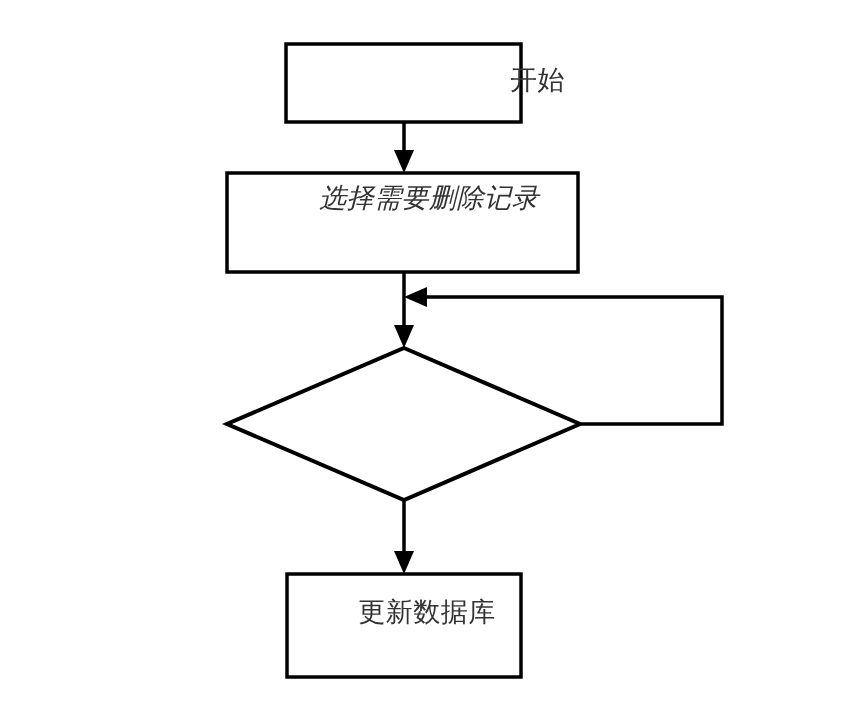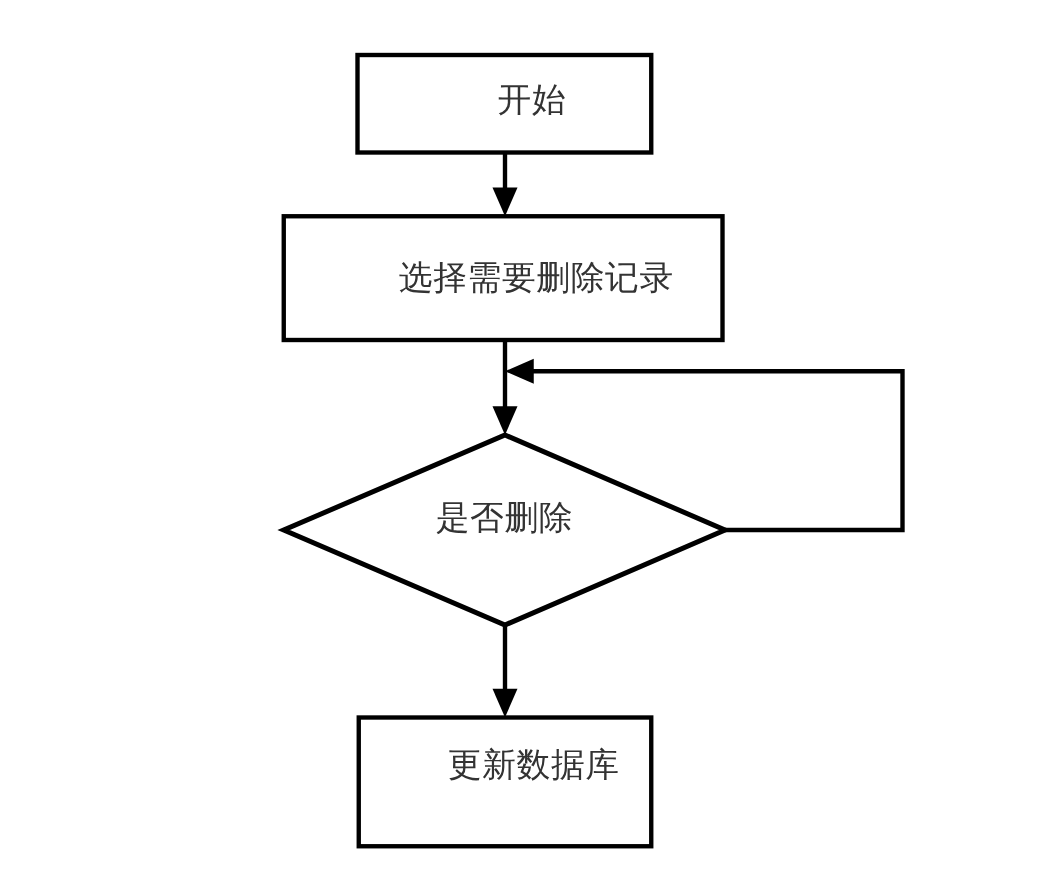--- a/index.html
+++ b/index.html
@@ -29,22 +29,22 @@
   .node-label {
     position: absolute;
     text-align: center;
     color: #333333;
     font-size: 27px;
     line-height: 1.1;
     white-space: nowrap;
     letter-spacing: 0.5px;
     font-family: "Liberation Serif", "DejaVu Serif", serif;
   }
-  #label-start      { left: 286px; top: 66px;  width: 279px; }
-  #label-select     { left: 227px; top: 208px; width: 404px; }
+  #label-start      { left: 286px; top: 66px;  width: 279px; text-align: right; }
+  #label-select     { left: 227px; top: 184px; width: 404px; font-style: italic; }
   #label-decision   { left: 227px; top: 400px; width: 353px; }
   #label-update     { left: 287px; top: 598px; width: 280px; }
 </style>
 </head>
 <body>
 
 <div id="flowchart-canvas">
 
   <svg id="flow-svg" viewBox="0 0 844 710">
 
@@ -75,17 +75,16 @@
       <polyline points="580,424 722,424 722,297 417,297" fill="none" stroke="#000000" stroke-width="3.5" stroke-linejoin="miter"></polyline>
       <polygon points="404,297 427,287 427,307" fill="#000000"></polygon>
     </g>
 
   </svg>
 
   <div class="node-label" id="label-start">开始</div>
 
   <div class="node-label" id="label-select">选择需要删除记录</div>
 
-  <div class="node-label" id="label-decision">是否删除</div>
 
   <div class="node-label" id="label-update">更新数据库</div>
 
 </div>
 
 </body></html>

